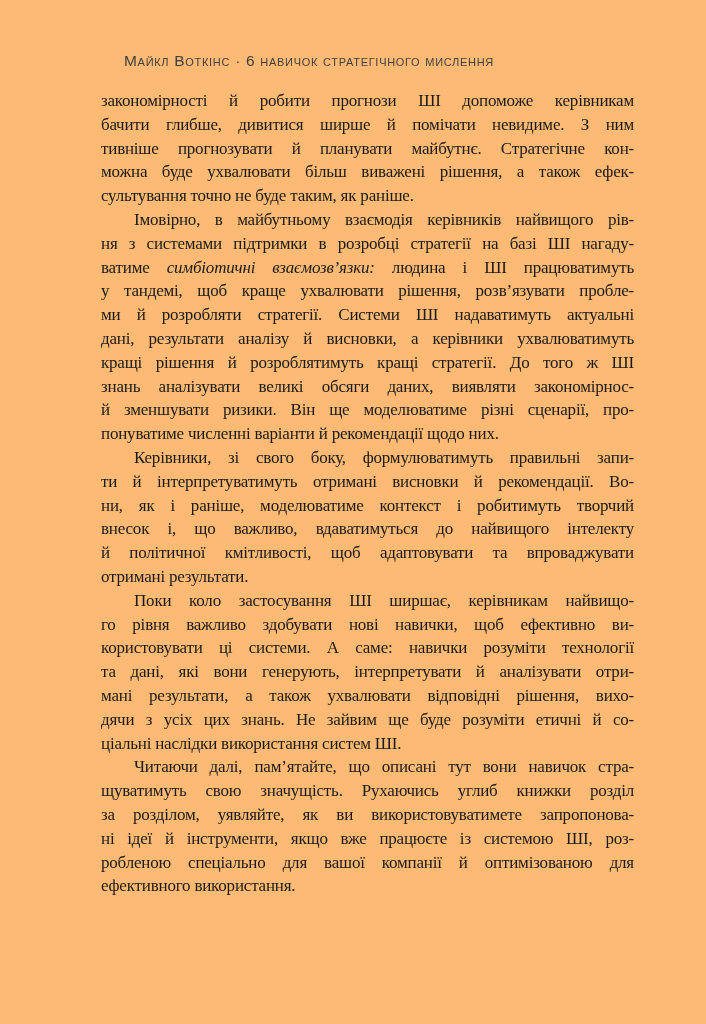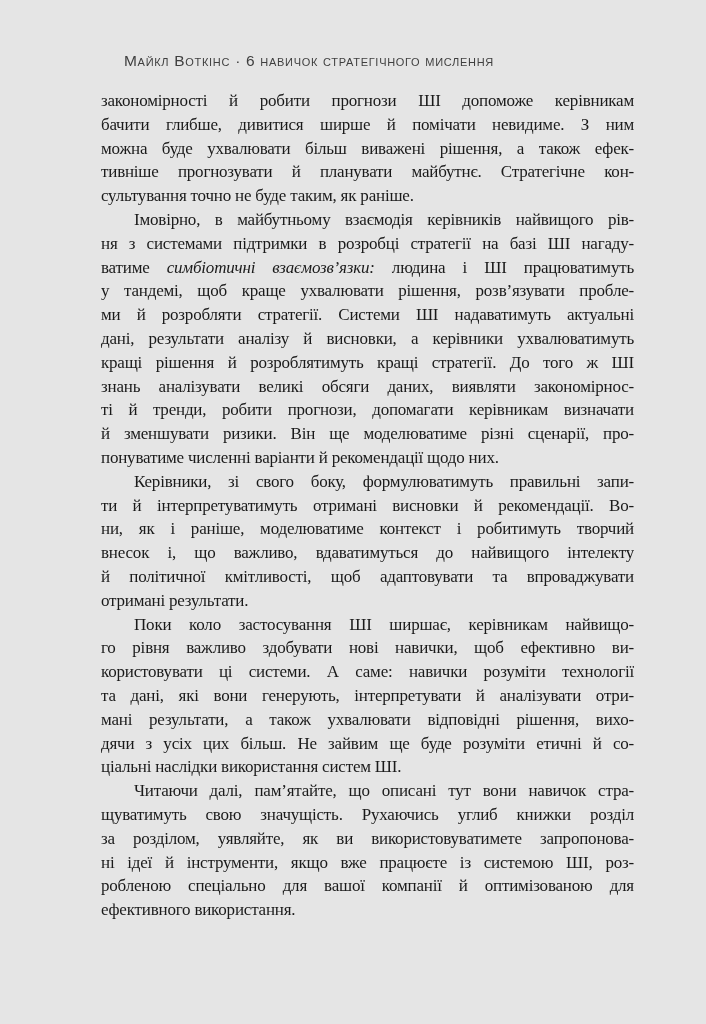--- a/index.html
+++ b/index.html
@@ -5,21 +5,21 @@
 <style>
   html, body {
     margin: 0;
     padding: 0;
     background: #ffffff;
   }
   .page {
     position: relative;
     width: 706px;
     height: 1024px;
-    background: #e5e5e5;
+    background: #fdba74;
     overflow: hidden;
     font-family: "Liberation Serif", serif;
   }
   .running-header {
     position: absolute;
     left: 124px;
     top: 52px;
     font-family: "Liberation Sans", sans-serif;
     font-variant: small-caps;
     font-size: 15.5px;
@@ -57,46 +57,45 @@
 </style>
 </head>
 <body>
 
 <div class="page">
   <div class="running-header">Майкл Воткінс · 6 навичок стратегічного мислення</div>
 
   <div class="body-text">
       <div class="line"><span>закономірності й робити прогнози ШІ допоможе керівникам</span></div>
       <div class="line"><span>бачити глибше, дивитися ширше й помічати невидиме. З ним</span></div>
+      <div class="line"><span>тивніше прогнозувати й планувати майбутнє. Стратегічне кон-</span></div>
       <div class="line"><span>можна буде ухвалювати більш виважені рішення, а також ефек-</span></div>
-      <div class="line"><span>тивніше прогнозувати й планувати майбутнє. Стратегічне кон-</span></div>
       <div class="line last"><span>сультування точно не буде таким, як раніше.</span></div>
       <div class="line indent"><span>Імовірно, в майбутньому взаємодія керівників найвищого рів-</span></div>
       <div class="line"><span>ня з системами підтримки в розробці стратегії на базі ШІ нагаду-</span></div>
       <div class="line"><span>ватиме </span><i>симбіотичні взаємозв’язки:</i><span> людина і ШІ працюватимуть</span></div>
       <div class="line"><span>у тандемі, щоб краще ухвалювати рішення, розв’язувати пробле-</span></div>
       <div class="line"><span>ми й розробляти стратегії. Системи ШІ надаватимуть актуальні</span></div>
       <div class="line"><span>дані, результати аналізу й висновки, а керівники ухвалюватимуть</span></div>
       <div class="line"><span>кращі рішення й розроблятимуть кращі стратегії. До того ж ШІ</span></div>
       <div class="line"><span>знань аналізувати великі обсяги даних, виявляти закономірнос-</span></div>
-      <div class="line"><span>ті й тренди, робити прогнози, допомагати керівникам визначати</span></div>
       <div class="line"><span>й зменшувати ризики. Він ще моделюватиме різні сценарії, про-</span></div>
       <div class="line last"><span>понуватиме численні варіанти й рекомендації щодо них.</span></div>
       <div class="line indent"><span>Керівники, зі свого боку, формулюватимуть правильні запи-</span></div>
       <div class="line"><span>ти й інтерпретуватимуть отримані висновки й рекомендації. Во-</span></div>
       <div class="line"><span>ни, як і раніше, моделюватиме контекст і робитимуть творчий</span></div>
       <div class="line"><span>внесок і, що важливо, вдаватимуться до найвищого інтелекту</span></div>
       <div class="line"><span>й політичної кмітливості, щоб адаптовувати та впроваджувати</span></div>
       <div class="line last"><span>отримані результати.</span></div>
       <div class="line indent"><span>Поки коло застосування ШІ ширшає, керівникам найвищо-</span></div>
       <div class="line"><span>го рівня важливо здобувати нові навички, щоб ефективно ви-</span></div>
       <div class="line"><span>користовувати ці системи. А саме: навички розуміти технології</span></div>
       <div class="line"><span>та дані, які вони генерують, інтерпретувати й аналізувати отри-</span></div>
       <div class="line"><span>мані результати, а також ухвалювати відповідні рішення, вихо-</span></div>
-      <div class="line"><span>дячи з усіх цих більш. Не зайвим ще буде розуміти етичні й со-</span></div>
+      <div class="line"><span>дячи з усіх цих знань. Не зайвим ще буде розуміти етичні й со-</span></div>
       <div class="line last"><span>ціальні наслідки використання систем ШІ.</span></div>
       <div class="line indent"><span>Читаючи далі, пам’ятайте, що описані тут вони навичок стра-</span></div>
       <div class="line"><span>щуватимуть свою значущість. Рухаючись углиб книжки розділ</span></div>
       <div class="line"><span>за розділом, уявляйте, як ви використовуватимете запропонова-</span></div>
       <div class="line"><span>ні ідеї й інструменти, якщо вже працюєте із системою ШІ, роз-</span></div>
       <div class="line"><span>робленою спеціально для вашої компанії й оптимізованою для</span></div>
       <div class="line last"><span>ефективного використання.</span></div>
     </div>
 </div>
 

